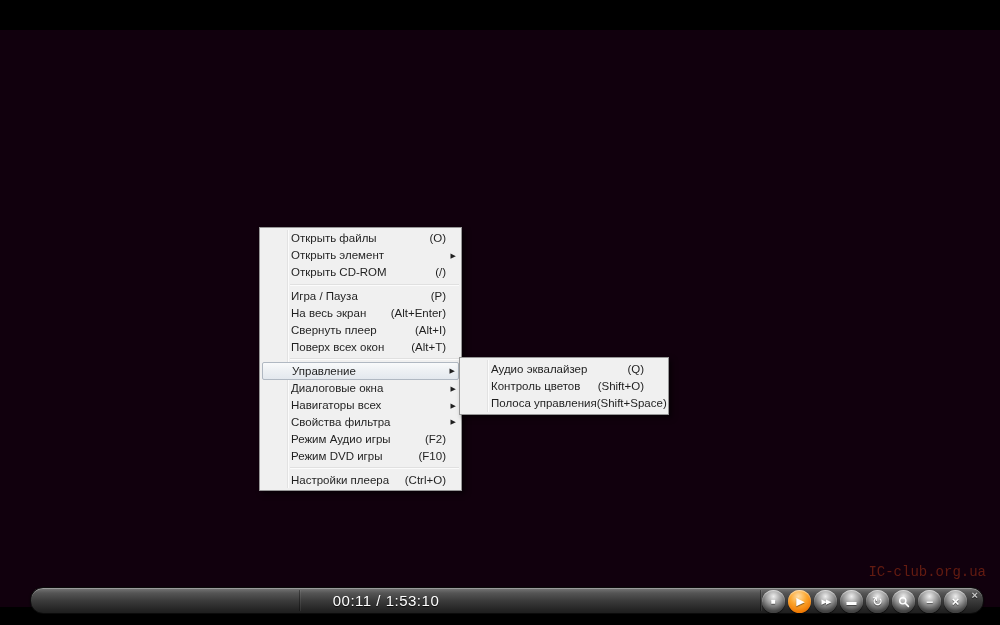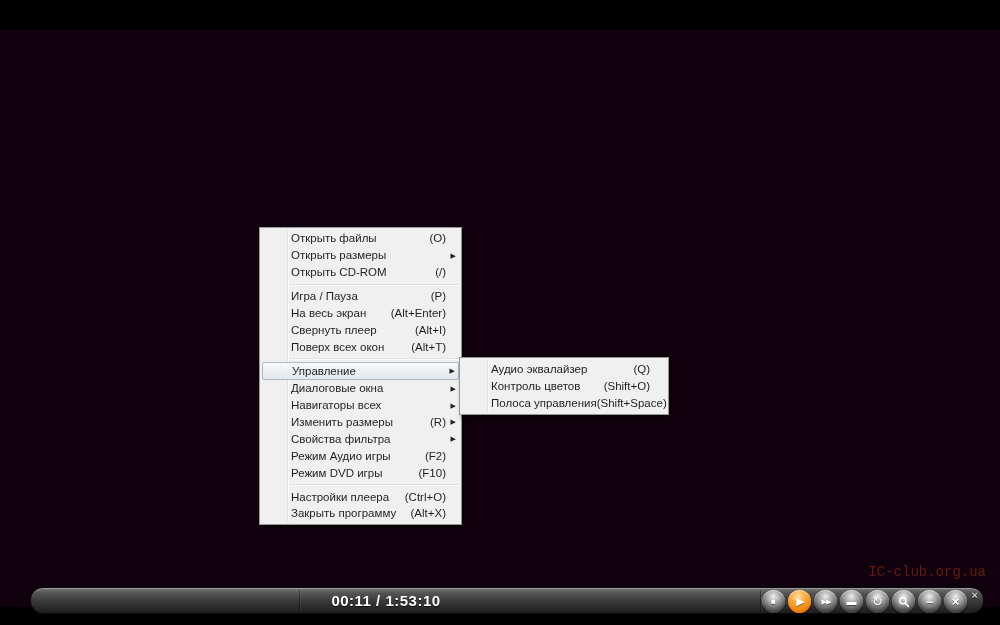--- a/index.html
+++ b/index.html
@@ -22,21 +22,21 @@
   .menu::before {               
     content:""; position:absolute; left:27px; top:2px; bottom:2px;
     width:1px; background:#e2e2e2; box-shadow:1px 0 0 #fbfbfb;
   }
   .context-menu { left:259px; top:227px; width:203px; }
   .sub-menu     { left:459px; top:357px; width:210px; }
   .menu-item {
     position:relative; display:flex; align-items:center;
     height:16.9px; padding:0 5px 0 31px; white-space:nowrap; cursor:default;
   }
-  .sub-menu .menu-item { height:17.3px; padding-right:8px; }
+  .sub-menu .menu-item { height:17.3px; padding-right:14px; }
   .menu-item .mi-label { flex:1; }
   .menu-item .mi-shortcut { text-align:right; }
   .menu-item .mi-end { width:10px; display:flex; justify-content:flex-end; align-items:center; }
   .menu-item .arrow { font-size:7px; color:#1f1f1f; line-height:1; }
   .menu-item.hl {
     background:linear-gradient(180deg,#f9fafb 0%,#eef1f4 45%,#e3e8ee 100%);
     border:1px solid #b0b8c2; border-radius:2px; margin:0 2px;
     padding:0 3px 0 29px; height:17.5px;
   }
   .separator {
@@ -51,21 +51,21 @@
     background:linear-gradient(180deg,#787878 0%,#555 20%,#3a3a3a 52%,#262626 84%,#1e1e1e 100%);
     box-shadow:inset 0 1px 0 rgba(255,255,255,.28), 0 1px 2px rgba(0,0,0,.6);
   }
   .bar-divider {
     position:absolute; top:2px; bottom:2px; width:1px;
     background:rgba(0,0,0,.35); box-shadow:1px 0 0 rgba(255,255,255,.07);
   }
   .time {
     position:absolute; left:260px; top:0; width:190px; height:37px;
     line-height:25px; text-align:center; color:#fff; font-size:15px;
-    font-weight:bold; text-shadow:0 1px 1px rgba(0,0,0,.8); letter-spacing:.5px;
+    font-weight:normal; text-shadow:0 1px 1px rgba(0,0,0,.8); letter-spacing:.5px;
   }
   .buttons {
     position:absolute; right:16px; top:2px; height:23px;
     display:flex; gap:3px; align-items:center;
   }
   .cbtn {
     width:23px; height:23px; border-radius:50%; cursor:pointer;
     display:flex; align-items:center; justify-content:center;
     background:radial-gradient(circle at 50% 28%, #ededed 0%, #9c9c9c 38%, #474747 72%, #303030 100%);
     box-shadow:0 1px 1px rgba(0,0,0,.7), inset 0 1px 1px rgba(255,255,255,.55);
@@ -99,21 +99,21 @@
   <div class="video-area"></div>
 
   <div class="menu context-menu">
     <div class="menu-body">
         <div class="menu-item">
           <span class="mi-label">Открыть файлы</span>
           <span class="mi-shortcut">(O)</span>
           <span class="mi-end"></span>
         </div>
         <div class="menu-item">
-          <span class="mi-label">Открыть размеры</span>
+          <span class="mi-label">Открыть элемент</span>
           <span class="mi-end">
             <span class="arrow">▶</span>
           </span>
         </div>
         <div class="menu-item">
           <span class="mi-label">Открыть CD-ROM</span>
           <span class="mi-shortcut">(/)</span>
           <span class="mi-end"></span>
         </div>
         <div class="separator"></div>
@@ -150,51 +150,39 @@
             <span class="arrow">▶</span>
           </span>
         </div>
         <div class="menu-item">
           <span class="mi-label">Навигаторы всех</span>
           <span class="mi-end">
             <span class="arrow">▶</span>
           </span>
         </div>
         <div class="menu-item">
-          <span class="mi-label">Изменить размеры</span>
-          <span class="mi-shortcut">(R)</span>
-          <span class="mi-end">
-            <span class="arrow">▶</span>
-          </span>
-        </div>
-        <div class="menu-item">
           <span class="mi-label">Свойства фильтра</span>
           <span class="mi-end">
             <span class="arrow">▶</span>
           </span>
         </div>
         <div class="menu-item">
           <span class="mi-label">Режим Аудио игры</span>
           <span class="mi-shortcut">(F2)</span>
           <span class="mi-end"></span>
         </div>
         <div class="menu-item">
           <span class="mi-label">Режим DVD игры</span>
           <span class="mi-shortcut">(F10)</span>
           <span class="mi-end"></span>
         </div>
         <div class="separator"></div>
         <div class="menu-item">
           <span class="mi-label">Настройки плеера</span>
           <span class="mi-shortcut">(Ctrl+O)</span>
-          <span class="mi-end"></span>
-        </div>
-        <div class="menu-item">
-          <span class="mi-label">Закрыть программу</span>
-          <span class="mi-shortcut">(Alt+X)</span>
           <span class="mi-end"></span>
         </div>
       </div>
   </div>
 
   <div class="menu sub-menu">
     <div class="menu-body">
         <div class="menu-item">
           <span class="mi-label">Аудио эквалайзер</span>
           <span class="mi-shortcut">(Q)</span>

